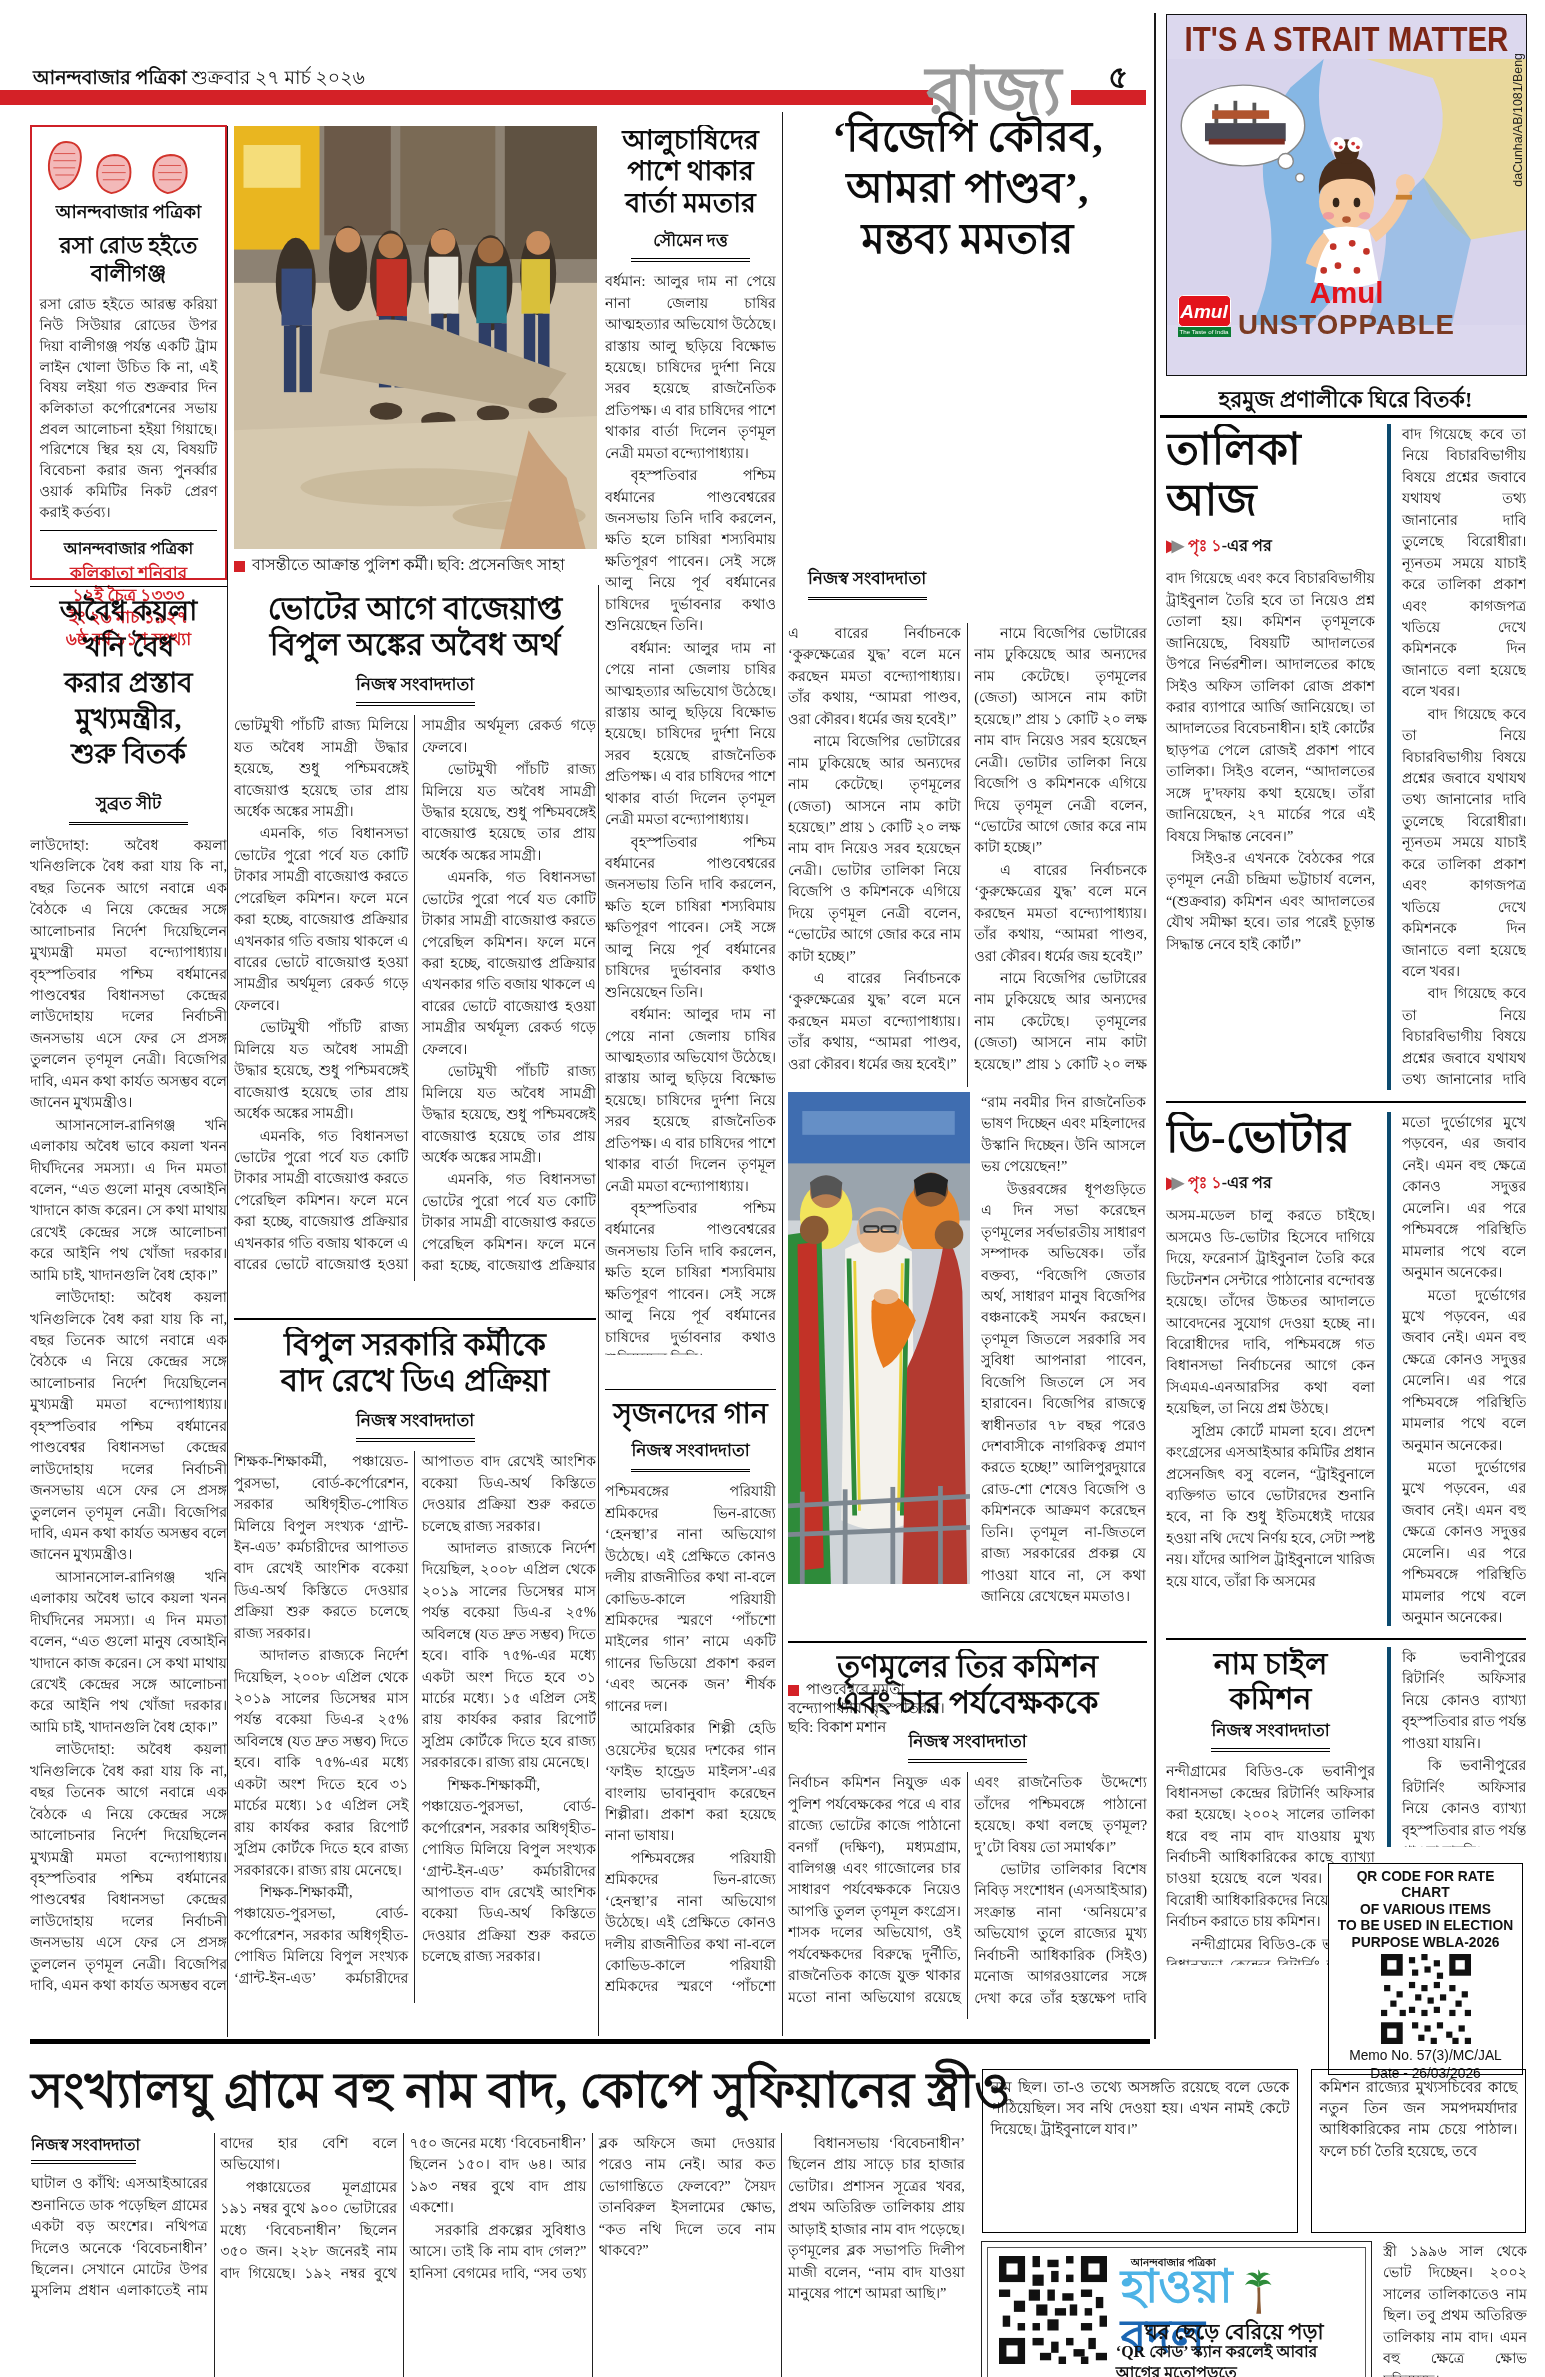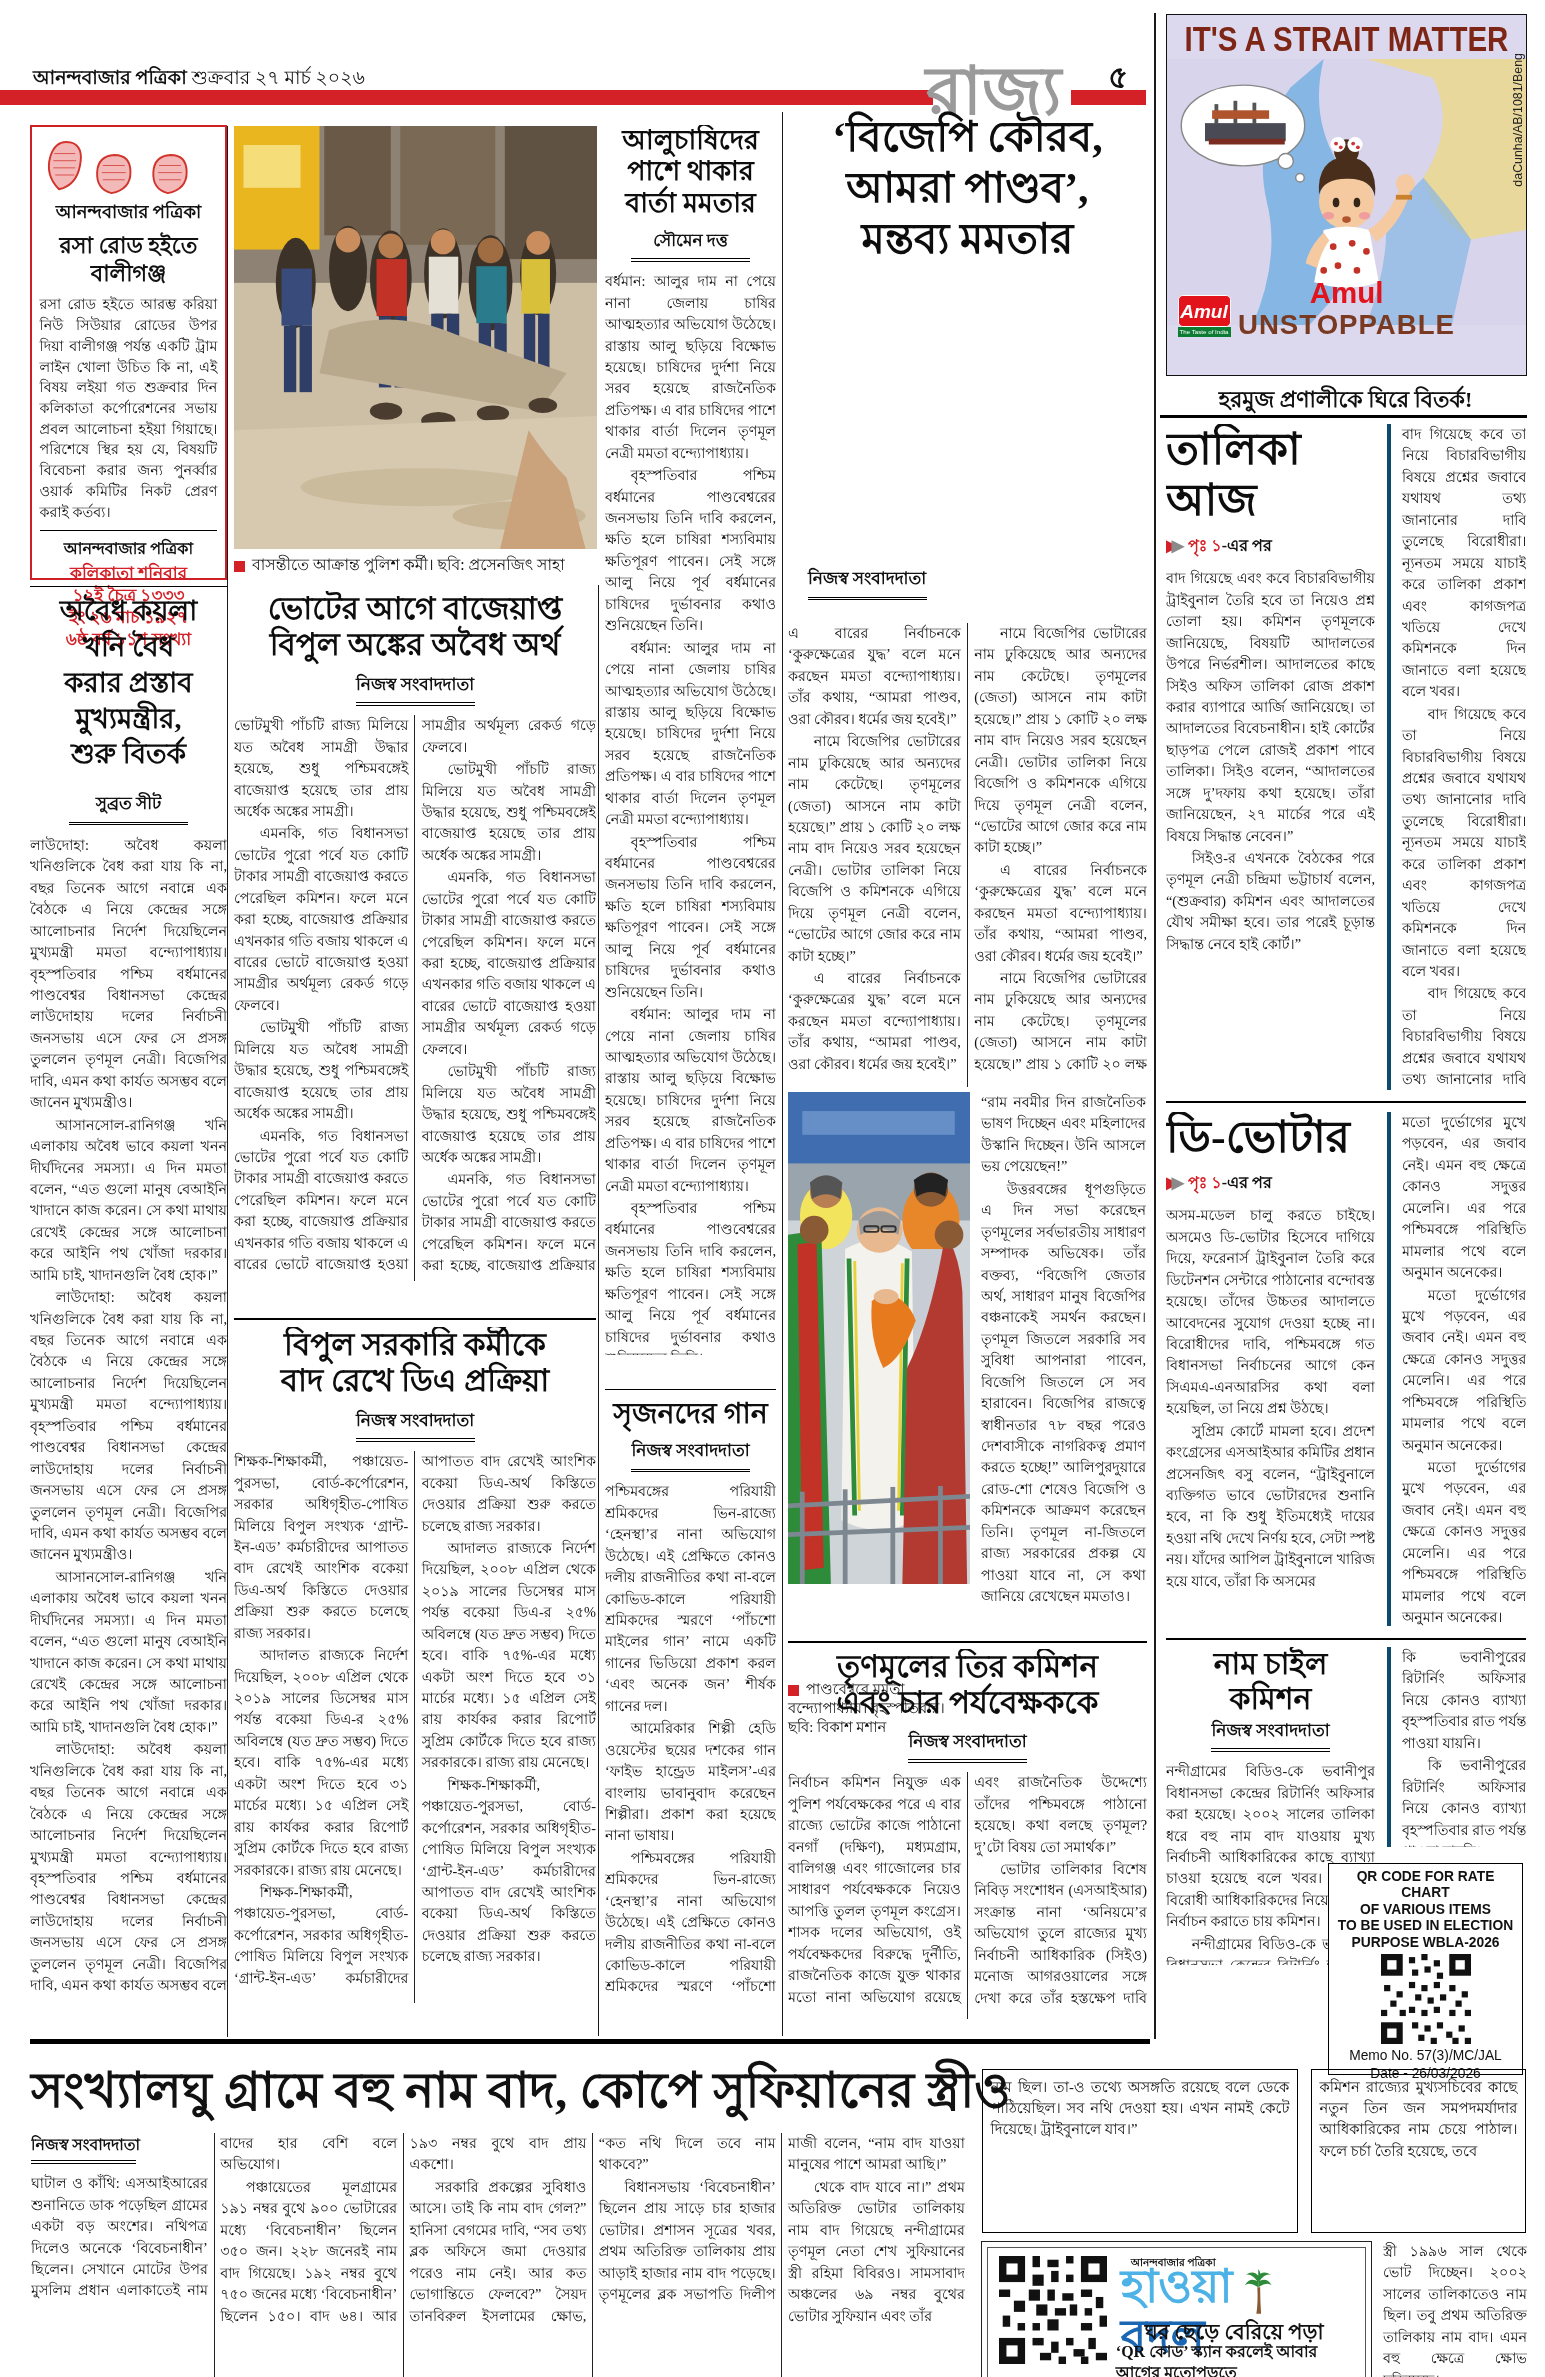--- a/index.html
+++ b/index.html
@@ -547,21 +547,20 @@
   <div class="body-text cols5" style="height:251px;">
     <div style="break-inside:avoid;">
       <div class="byline" style="text-align:left;font-size:15.7px;">নিজস্ব সংবাদদাতা</div>
       <div class="brule" style="margin-left:0;width:105px;"></div>
     </div>
     <div>
         <p>ঘাটাল ও কাঁথি: এসআইআরের শুনানিতে ডাক পড়েছিল গ্রামের একটা বড় অংশের। নথিপত্র দিলেও অনেকে ‘বিবেচনাধীন’ ছিলেন। সেখানে মোটের উপর মুসলিম প্রধান এলাকাতেই নাম বাদের হার বেশি বলে অভিযোগ।</p>
         <p>পঞ্চায়েতের মূলগ্রামের ১৯১ নম্বর বুথে ৯০০ ভোটারের মধ্যে ‘বিবেচনাধীন’ ছিলেন ৩৫০ জন। ২২৮ জনেরই নাম বাদ গিয়েছে। ১৯২ নম্বর বুথে ৭৫০ জনের মধ্যে ‘বিবেচনাধীন’ ছিলেন ১৫০। বাদ ৬৪। আর ১৯৩ নম্বর বুথে বাদ প্রায় একশো।</p>
         <p>সরকারি প্রকল্পের সুবিধাও আসে। তাই কি নাম বাদ গেল?” হানিসা বেগমের দাবি, “সব তথ্য ব্লক অফিসে জমা দেওয়ার পরেও নাম নেই। আর কত ভোগান্তিতে ফেলবে?” সৈয়দ তানবিরুল ইসলামের ক্ষোভ, “কত নথি দিলে তবে নাম থাকবে?”</p>
         <p>বিধানসভায় ‘বিবেচনাধীন’ ছিলেন প্রায় সাড়ে চার হাজার ভোটার। প্রশাসন সূত্রের খবর, প্রথম অতিরিক্ত তালিকায় প্রায় আড়াই হাজার নাম বাদ পড়েছে। তৃণমূলের ব্লক সভাপতি দিলীপ মাজী বলেন, “নাম বাদ যাওয়া মানুষের পাশে আমরা আছি।”</p>
-        <p>থেকে বাদ যাবে না।” প্রথম অতিরিক্ত ভোটার তালিকায় নাম বাদ গিয়েছে নন্দীগ্রামের তৃণমূল নেতা শেখ সুফিয়ানের স্ত্রী রহিমা বিবিরও। সামসাবাদ অঞ্চলের ৬৯ নম্বর বুথের ভোটার সুফিয়ান এবং তাঁর</p>
       </div>
   </div>
 </div>
 
 <div class="abs" id="contbox1">নাম ছিল। তা-ও তথ্যে অসঙ্গতি রয়েছে বলে ডেকে পাঠিয়েছিল। সব নথি দেওয়া হয়। এখন নামই কেটে দিয়েছে। ট্রাইবুনালে যাব।”</div>
 <div class="abs" id="contbox2">কমিশন রাজ্যের মুখ্যসচিবের কাছে নতুন তিন জন সমপদমর্যাদার আধিকারিকের নাম চেয়ে পাঠাল। ফলে চর্চা তৈরি হয়েছে, তবে</div>
 
 <div class="abs" id="hawa-ad">
   <div id="hawa-inner">
     <svg id="hawa-qr" viewBox="0 0 29 29">

